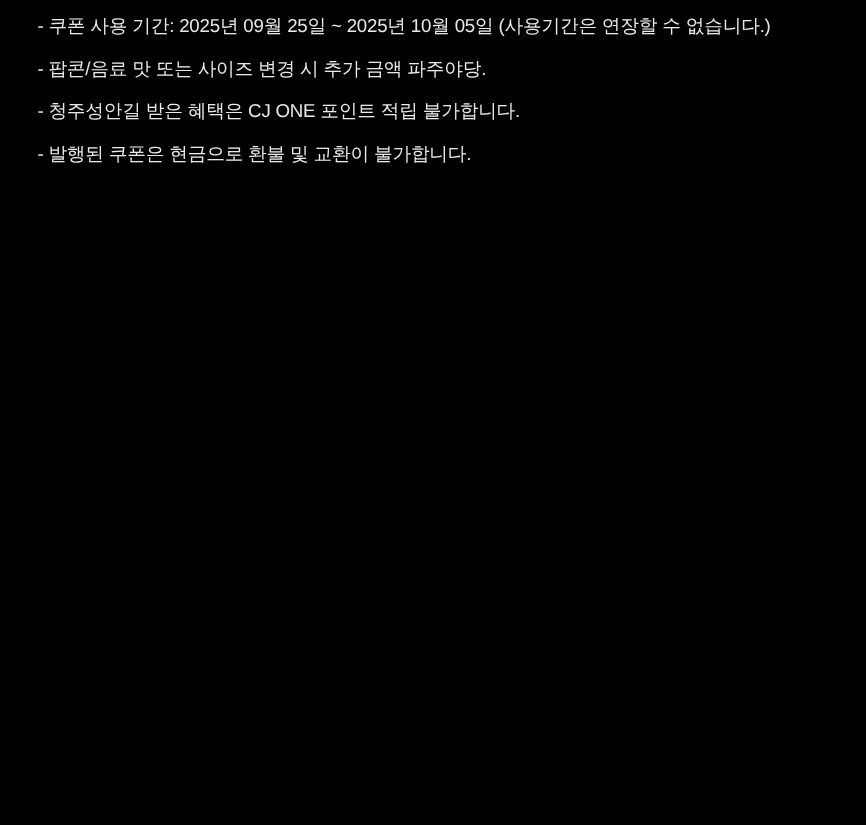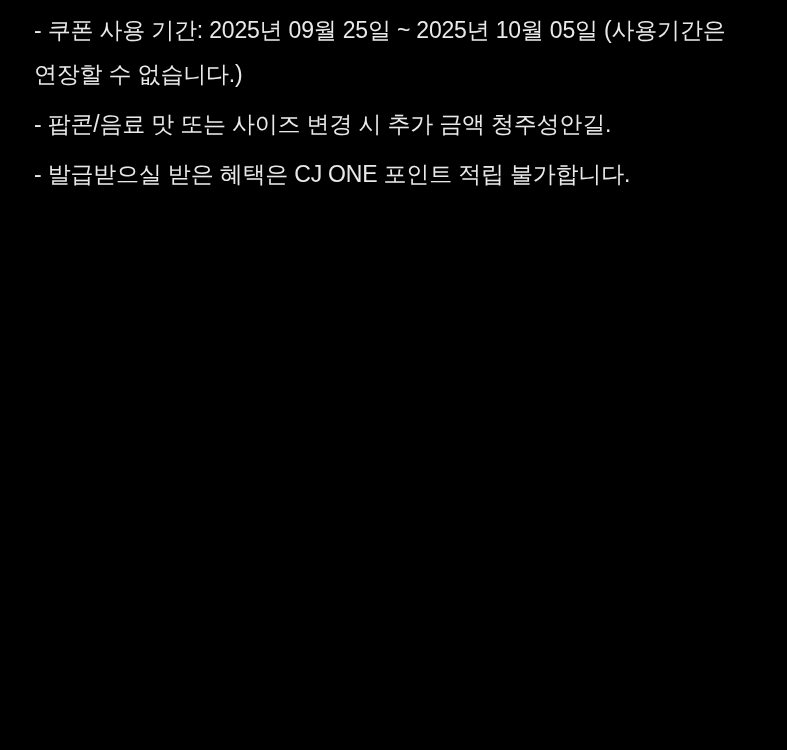--- a/index.html
+++ b/index.html
@@ -20,33 +20,34 @@
     background: #000000;
     padding: 8px 34px 0 34px;
   }
   .notice-list {
     list-style: none;
     margin: 0;
     padding: 0;
   }
   .notice-item {
     color: #e9e9e9;
-    font-size: 23px;
+    font-size: 17px;
     line-height: 1.92;
     letter-spacing: -0.2px;
     margin: 0 0 6px 0;
     word-break: keep-all;
     white-space: normal;
   }
   .notice-item:last-child {
     margin-bottom: 0;
   }
 </style>
 </head>
 <body>
 
 <div class="page">
   <ul class="notice-list">
     <li class="notice-item">- 쿠폰 사용 기간: 2025년 09월 25일 ~ 2025년 10월 05일 (사용기간은 연장할 수 없습니다.)</li>
-    <li class="notice-item">- 팝콘/음료 맛 또는 사이즈 변경 시 추가 금액 청주성안길.</li>
-    <li class="notice-item">- 발급받으실 받은 혜택은 CJ ONE 포인트 적립 불가합니다.</li>
+    <li class="notice-item">- 팝콘/음료 맛 또는 사이즈 변경 시 추가 금액 파주야당.</li>
+    <li class="notice-item">- 청주성안길 받은 혜택은 CJ ONE 포인트 적립 불가합니다.</li>
+    <li class="notice-item">- 발행된 쿠폰은 현금으로 환불 및 교환이 불가합니다.</li>
   </ul>
 </div>
 
 </body></html>

